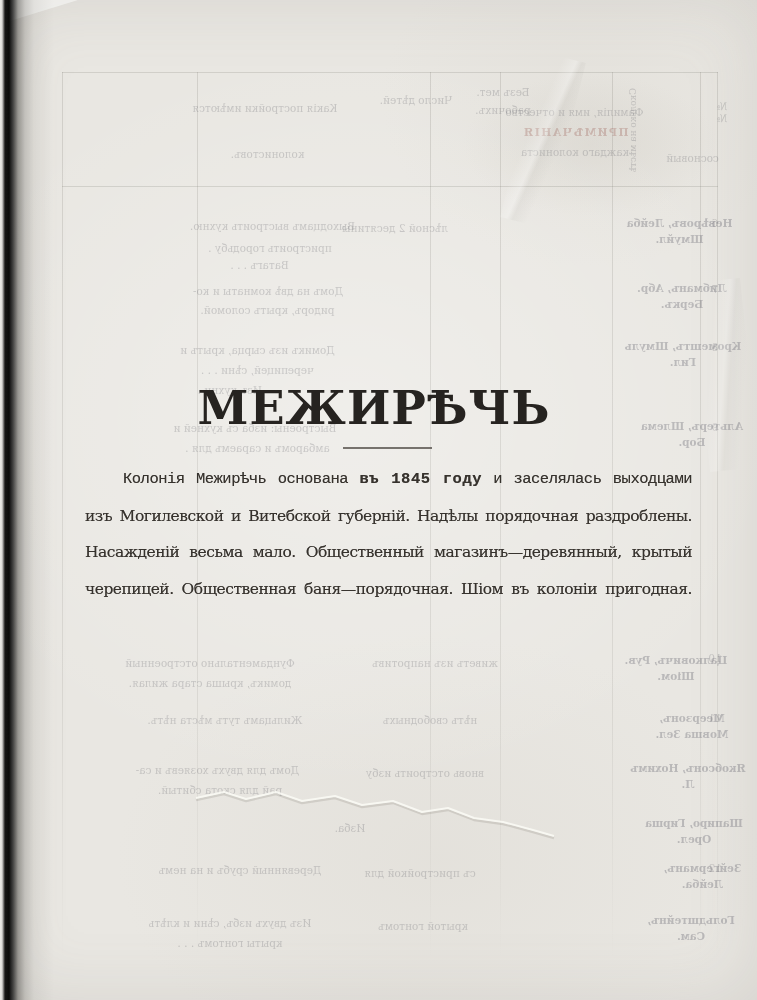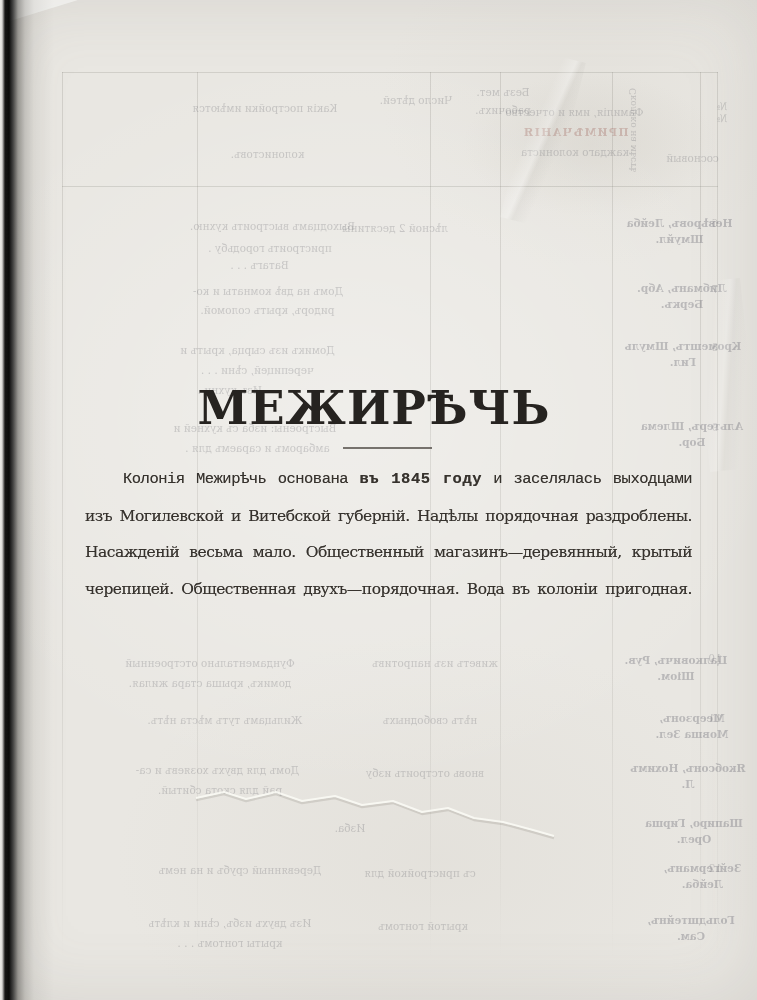--- a/index.html
+++ b/index.html
@@ -150,21 +150,21 @@
         <div class="gfrag gb" style="left: 632px; top: 912px; width: 118px;">Гольдштейнъ, Сам.</div>
       </div>
 
     <div class="content">
       <div class="h2">МЕЖИРѢЧЬ</div>
       <div class="rule"></div>
       <div class="para" id="para">
           <div class="pline indent"><span>Колонія Межирѣчь основана </span><span class="b">въ 1845 году</span><span> и заселялась выходцами</span></div>
           <div class="pline"><span>изъ Могилевской и Витебской губерній. Надѣлы порядочная раздроблены.</span></div>
           <div class="pline"><span>Насажденій весьма мало. Общественный магазинъ—деревянный, крытый</span></div>
-          <div class="pline"><span>черепицей. Общественная двухъ—порядочная. Вода въ колоніи пригодная.</span></div>
+          <div class="pline"><span>черепицей. Общественная баня—порядочная. Шіом въ колоніи пригодная.</span></div>
         </div>
     </div>
 
     <div class="wrinkle w1"></div>
     <div class="wrinkle w2"></div>
 
     <svg class="creases" width="757" height="1000" viewBox="0 0 757 1000">
       <polyline points="196,798 224,792 246,799 276,792 302,801 335,796 362,805 393,801 422,812 448,808 474,818 503,822 533,830 554,836" fill="none" stroke="rgba(118,115,106,0.20)" stroke-width="2.4" transform="translate(0,2)" stroke-linejoin="round"></polyline>
       <polyline points="196,798 224,792 246,799 276,792 302,801 335,796 362,805 393,801 422,812 448,808 474,818 503,822 533,830 554,836" fill="none" stroke="rgba(250,249,244,0.9)" stroke-width="2" stroke-linejoin="round"></polyline>
     </svg>

